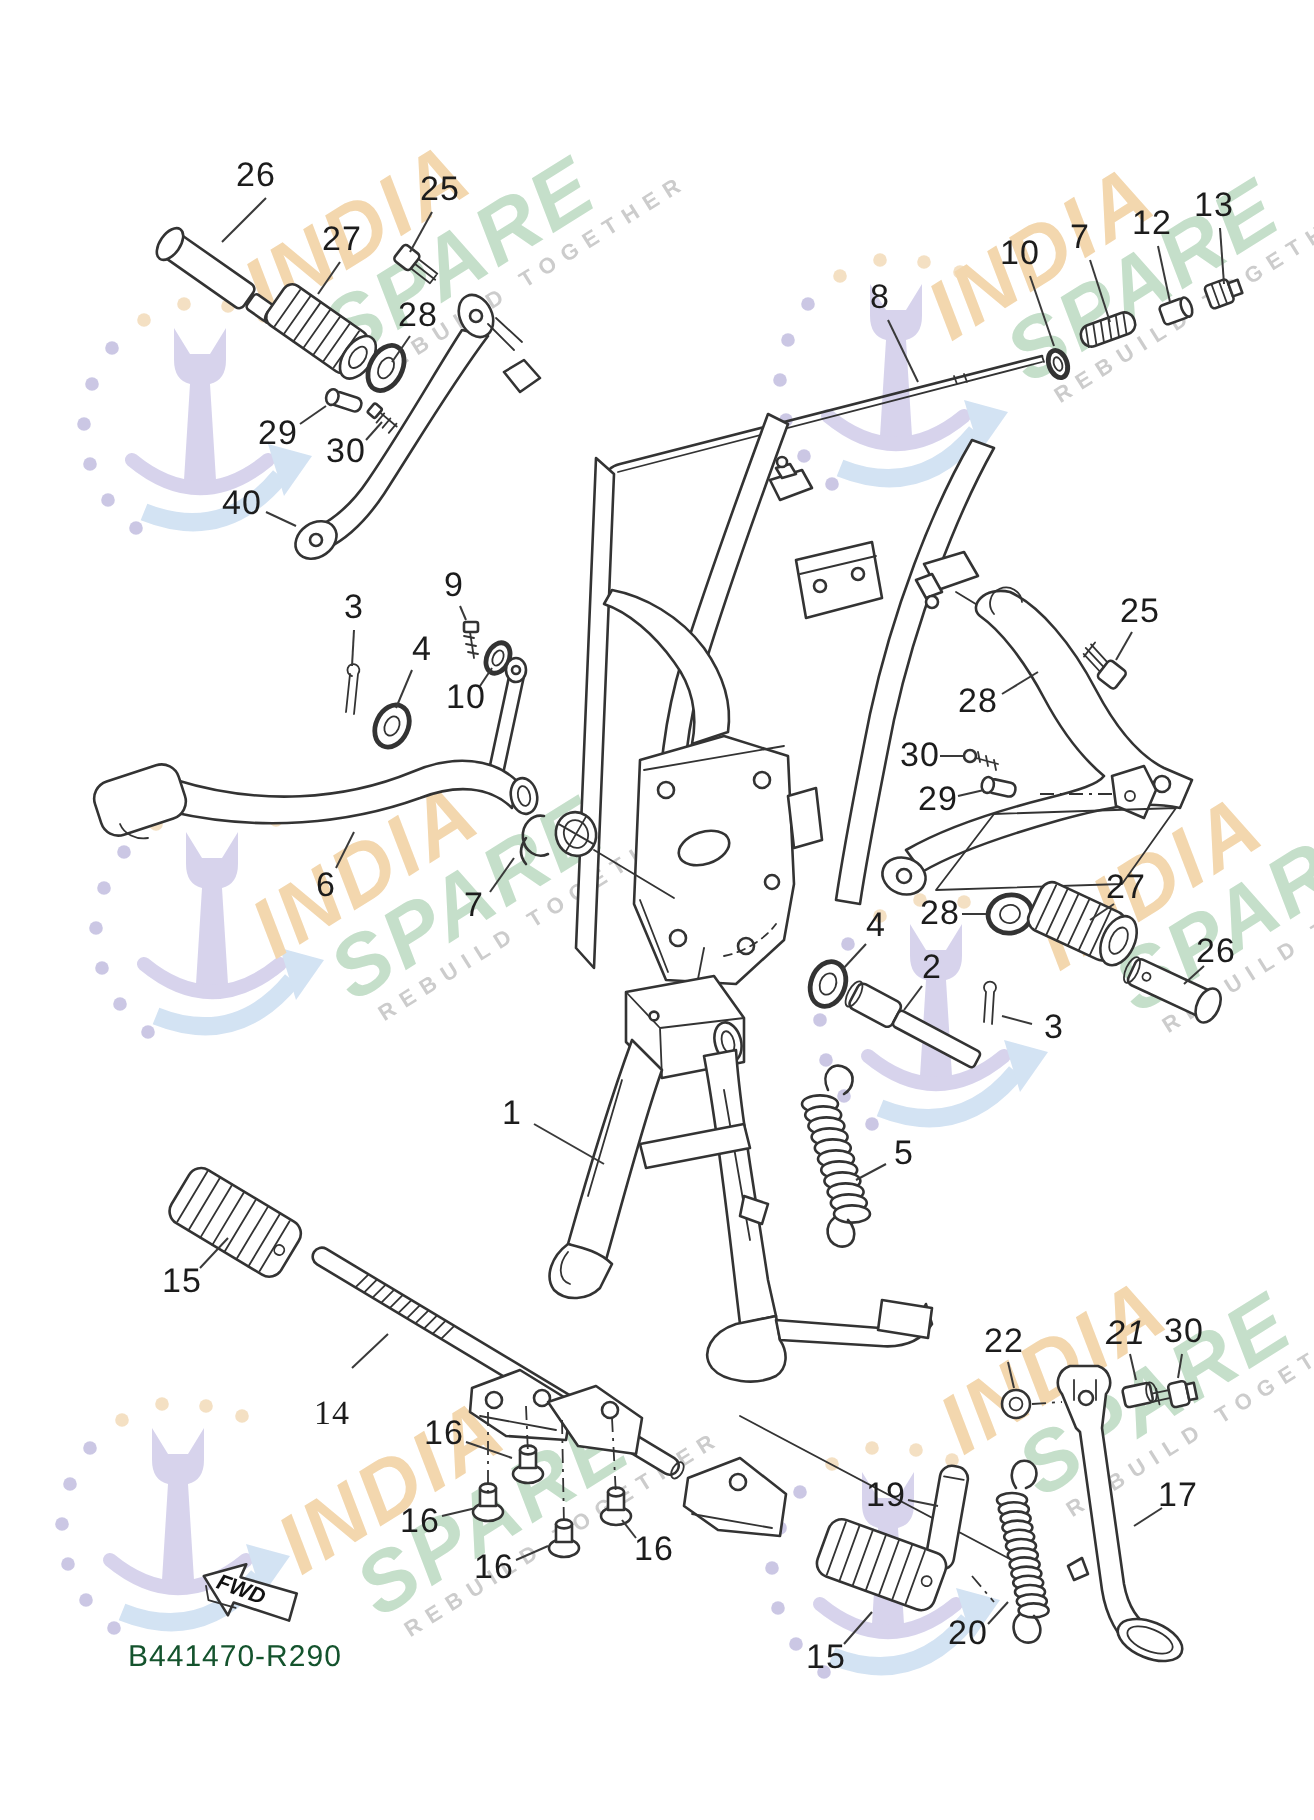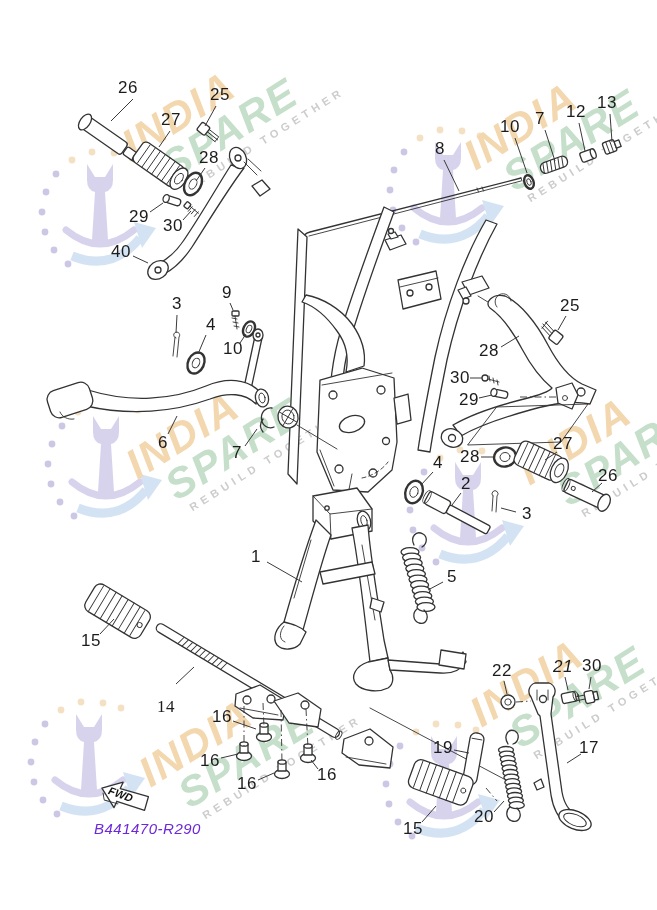--- a/index.html
+++ b/index.html
@@ -22,21 +22,21 @@
   
   .ln{fill:none;stroke:var(--ink);stroke-width:1.3;stroke-linecap:round;stroke-linejoin:round;}
   .fw{fill:#ffffff;stroke:var(--ink);stroke-width:1.3;stroke-linecap:round;stroke-linejoin:round;}
   .thin{stroke-width:0.9;}
   .bold{stroke-width:2.4;}
   .dd{fill:none;stroke:var(--ink);stroke-width:0.9;stroke-dasharray:7 3 1.5 3;}
   
   .callout{position:absolute;transform:translate(-50%,-50%);font-size:17px;color:var(--label);
            letter-spacing:.5px;}
   #leader-lines line{stroke:#3a3a3a;stroke-width:1;}
-  .part-code{position:absolute;left:94px;top:820px;font-size:15px;color:#6d28d9;letter-spacing:.5px;font-style:italic;}
+  .part-code{position:absolute;left:64px;top:820px;font-size:15px;color:#14532d;letter-spacing:.5px;}
   .fwd-t{font-size:11px;font-weight:bold;font-style:italic;fill:#111;}
 </style>
 </head>
 <body>
 
 <div id="stage">
 
   <svg width="0" height="0" style="position:absolute">
     <defs>
       <symbol id="wm-logo-sym" viewBox="-70 -70 140 140">

